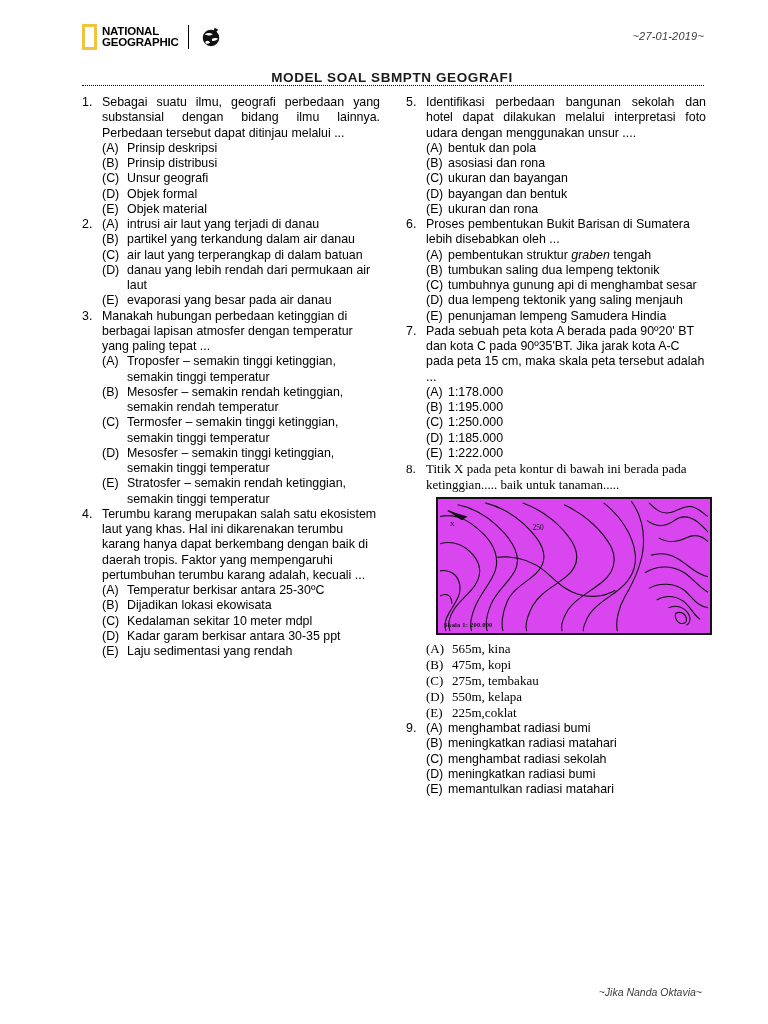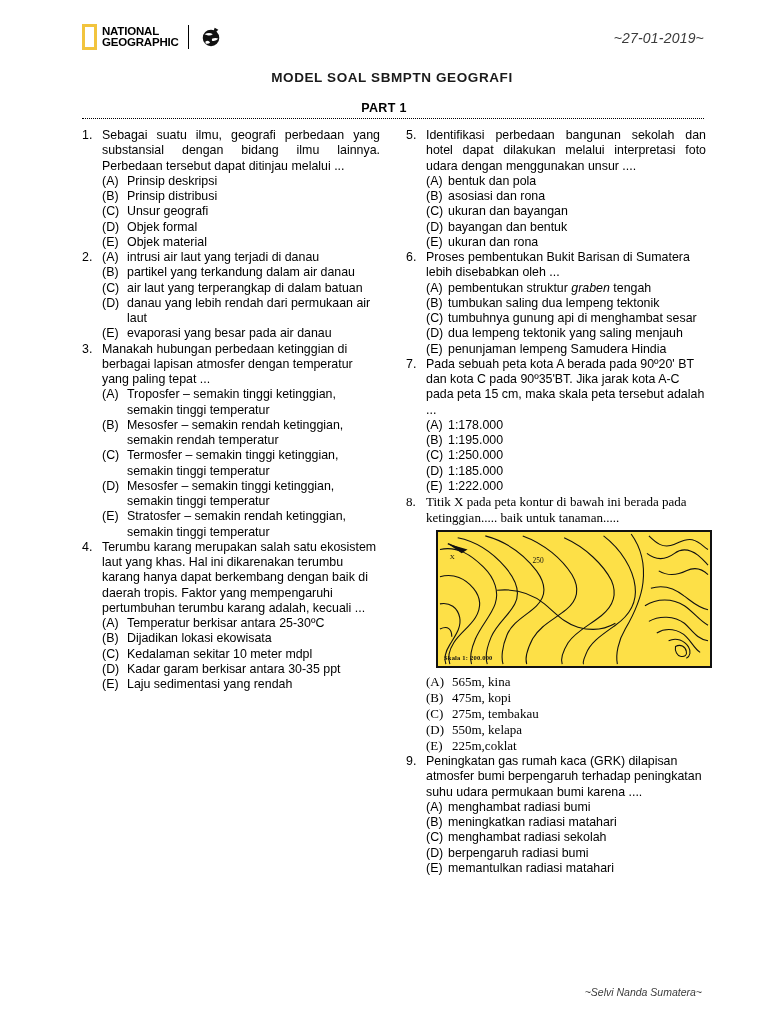--- a/index.html
+++ b/index.html
@@ -63,21 +63,21 @@
   }
   .logo-globe {
     width: 22px;
     height: 22px;
     position: relative;
   }
   .doc-date {
     position: absolute;
     right: 64px;
     top: 30px;
-    font-size: 14px;
+    font-size: 11px;
     font-style: italic;
     color: #3b3b3b;
     letter-spacing: 0.2px;
   }
 
   .doc-title {
     text-align: center;
     font-size: 13.5px;
     font-weight: bold;
     letter-spacing: 0.6px;
@@ -157,21 +157,21 @@
   .serif .opt-key { width: 26px; }
 
   .italic { font-style: italic; }
 
   
   .map-figure {
     margin: 5px 0 6px 10px;
     width: 276px;
     height: 138px;
     border: 2.5px solid #111;
-    background: #fde047;
+    background: #d946ef;
     position: relative;
     box-sizing: border-box;
     overflow: hidden;
   }
   .map-figure svg { display: block; width: 100%; height: 100%; }
   .map-scale {
     position: absolute;
     left: 6px;
     bottom: 4px;
     font-family: "Liberation Serif", serif;
@@ -211,21 +211,20 @@
           <path d="M13 14 Q17 12 20 14 Q17 17 13 16 Z" fill="#fff"></path>
           <path d="M6 17 Q9 15 11 18 Q9 20 6 19 Z" fill="#fff"></path>
           <path d="M16 2 L20 4 L17 7 L15 5 Z" fill="#111"></path>
         </svg>
       </div>
     </div>
     <div class="doc-date">~27-01-2019~</div>
   </div>
 
   <div class="doc-title">MODEL SOAL SBMPTN GEOGRAFI</div>
-  <div class="part-title">PART 1</div>
   <div class="dotted-rule"></div>
 
   <div class="columns">
 
     <div class="col col-left">
 
       <div class="q">
         <div class="q-num">1.</div>
         <div class="q-body">
           <div class="q-stem justify">Sebagai suatu ilmu, geografi perbedaan yang substansial dengan bidang ilmu lainnya. Perbedaan tersebut dapat ditinjau melalui ...</div>
@@ -492,43 +491,42 @@
               <span class="opt-key">(E)</span>
               <span class="opt-text">225m,coklat</span>
             </li>
           </ul>
         </div>
       </div>
 
       <div class="q">
         <div class="q-num">9.</div>
         <div class="q-body">
-          <div class="q-stem">Peningkatan gas rumah kaca (GRK) dilapisan atmosfer bumi berpengaruh terhadap peningkatan suhu udara permukaan bumi karena ....</div>
           <ul class="opts">
             <li class="opt">
               <span class="opt-key tight">(A)</span>
               <span class="opt-text">menghambat radiasi bumi</span>
             </li>
             <li class="opt">
               <span class="opt-key tight">(B)</span>
               <span class="opt-text">meningkatkan radiasi matahari</span>
             </li>
             <li class="opt">
               <span class="opt-key tight">(C)</span>
               <span class="opt-text">menghambat radiasi sekolah</span>
             </li>
             <li class="opt">
               <span class="opt-key tight">(D)</span>
-              <span class="opt-text">berpengaruh radiasi bumi</span>
+              <span class="opt-text">meningkatkan radiasi bumi</span>
             </li>
             <li class="opt">
               <span class="opt-key tight">(E)</span>
               <span class="opt-text">memantulkan radiasi matahari</span>
             </li>
           </ul>
         </div>
       </div>
 
     </div>
   </div>
 
-  <div class="footer">~Selvi Nanda Sumatera~</div>
+  <div class="footer">~Jika Nanda Oktavia~</div>
 </div>
 
 </body></html>

